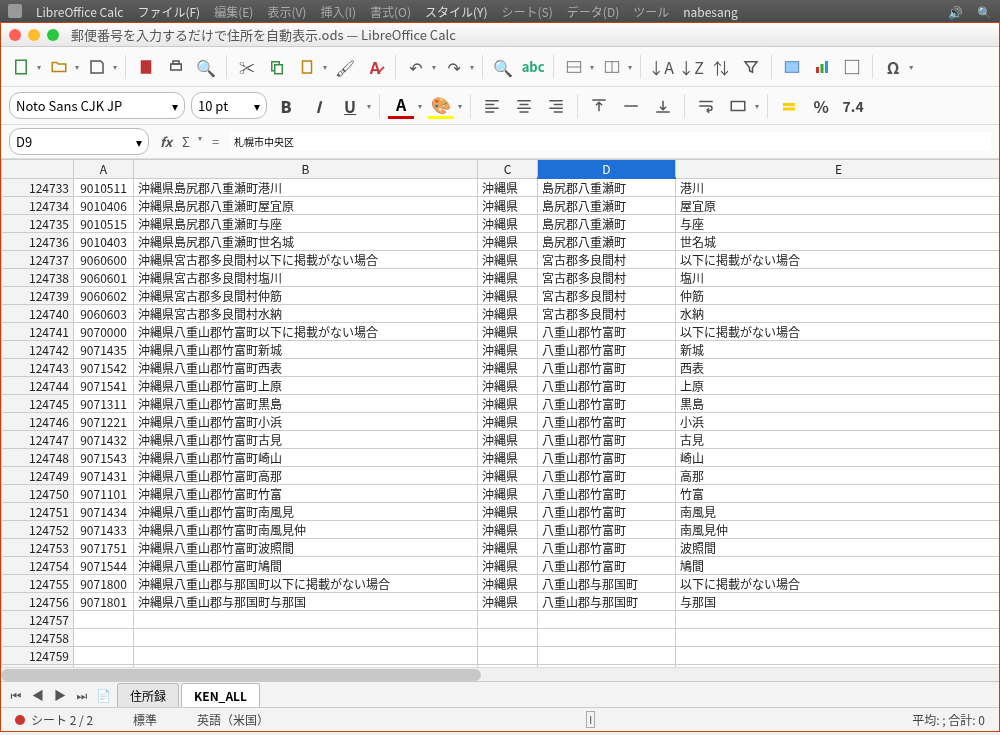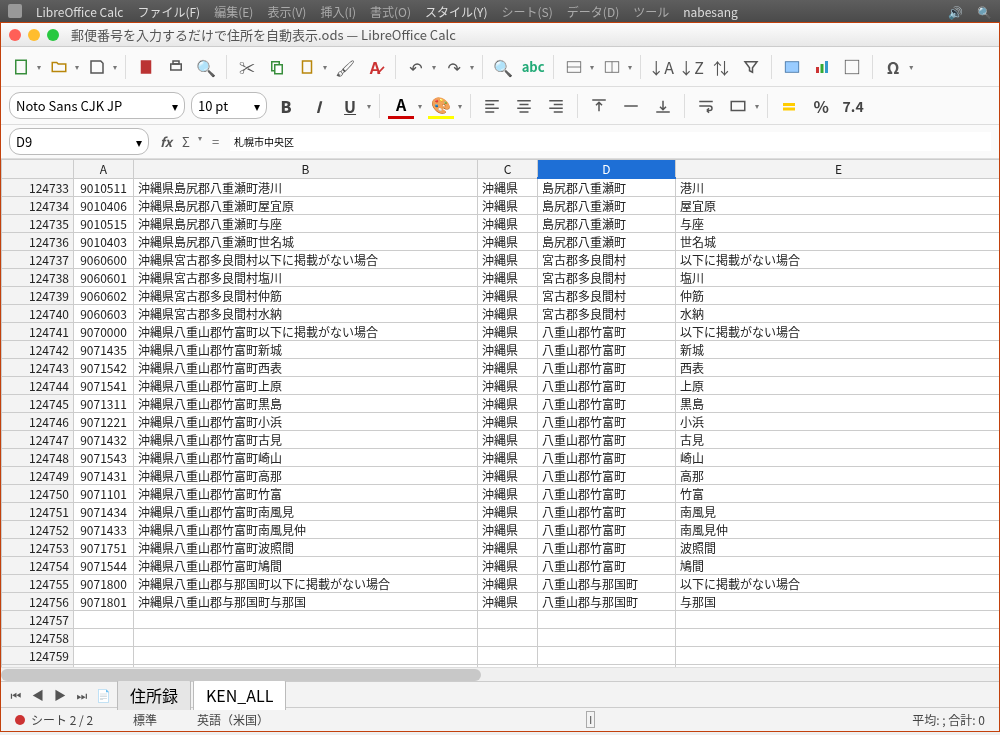--- a/index.html
+++ b/index.html
@@ -49,22 +49,22 @@
 .col-row-h { width: 72px; }
 .col-A { width: 60px; text-align: center; }
 .col-B { width: 344px; }
 .col-C { width: 60px; }
 .col-D { width: 138px; }
 .col-E { width: 326px; }
 .sel-top { border-top: 2px solid #1e6fd6 !important; }
 
 .sheet-tabs { display: flex; align-items: center; background: #f3f3f3; border-top: 1px solid #ccc; height: 26px; padding: 0 6px; gap: 4px; }
 .nav-btn { width: 18px; display: flex; justify-content: center; cursor: pointer; color: #555; }
-.tab { padding: 3px 12px; background: #e6e6e6; border: 1px solid #bbb; border-bottom: none; border-radius: 3px 3px 0 0; font-size: 16px; cursor: pointer; }
-.tab.active { background: #fff; font-weight: normal; }
+.tab { padding: 3px 12px; background: #e6e6e6; border: 1px solid #bbb; border-bottom: none; border-radius: 3px 3px 0 0; font-size: 12px; cursor: pointer; }
+.tab.active { background: #fff; font-weight: bold; }
 
 .statusbar { display: flex; align-items: center; background: #f3f3f3; border-top: 1px solid #ccc; height: 24px; padding: 0 14px; gap: 40px; font-size: 12px; color: #444; justify-content: space-between; }
 .statusbar .sb-group { display: flex; gap: 40px; }
 .rec-dot { width: 10px; height: 10px; background: #c33; border-radius: 50%; display: inline-block; margin-right: 6px; }
 
 .scroll-x { height: 14px; background: #f0f0f0; border-top: 1px solid #ddd; position: relative; }
 .scroll-x .thumb { position: absolute; left: 0; top: 1px; width: 480px; height: 12px; background: #c8c8c8; border-radius: 6px; }
 </style>
 </head>
 <body>

